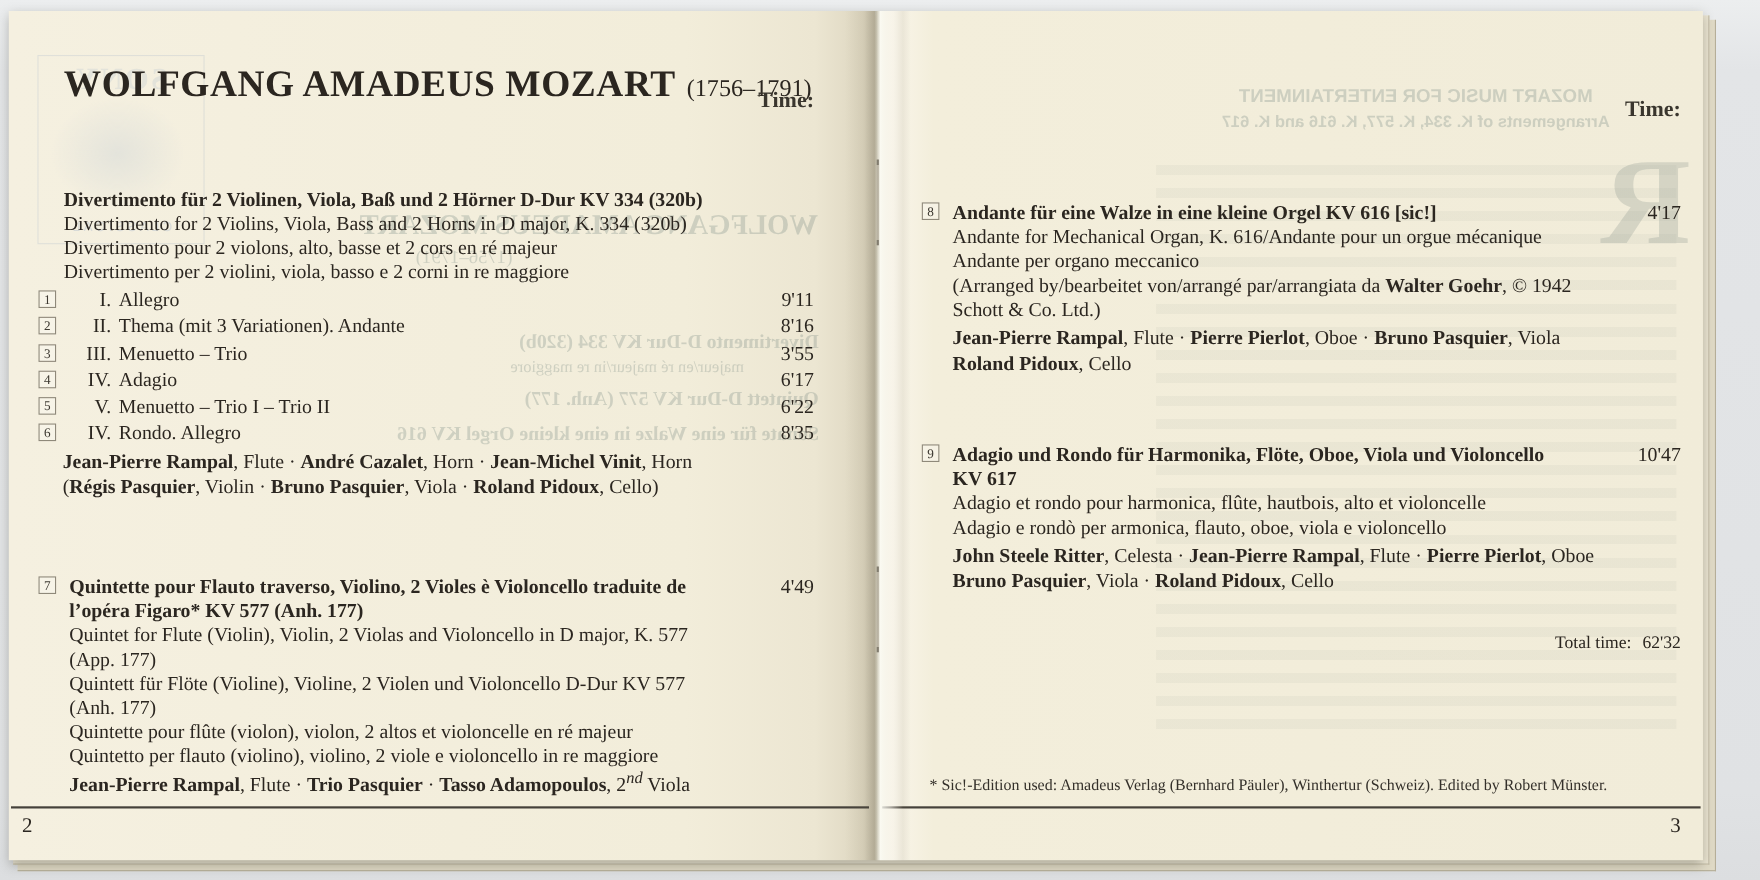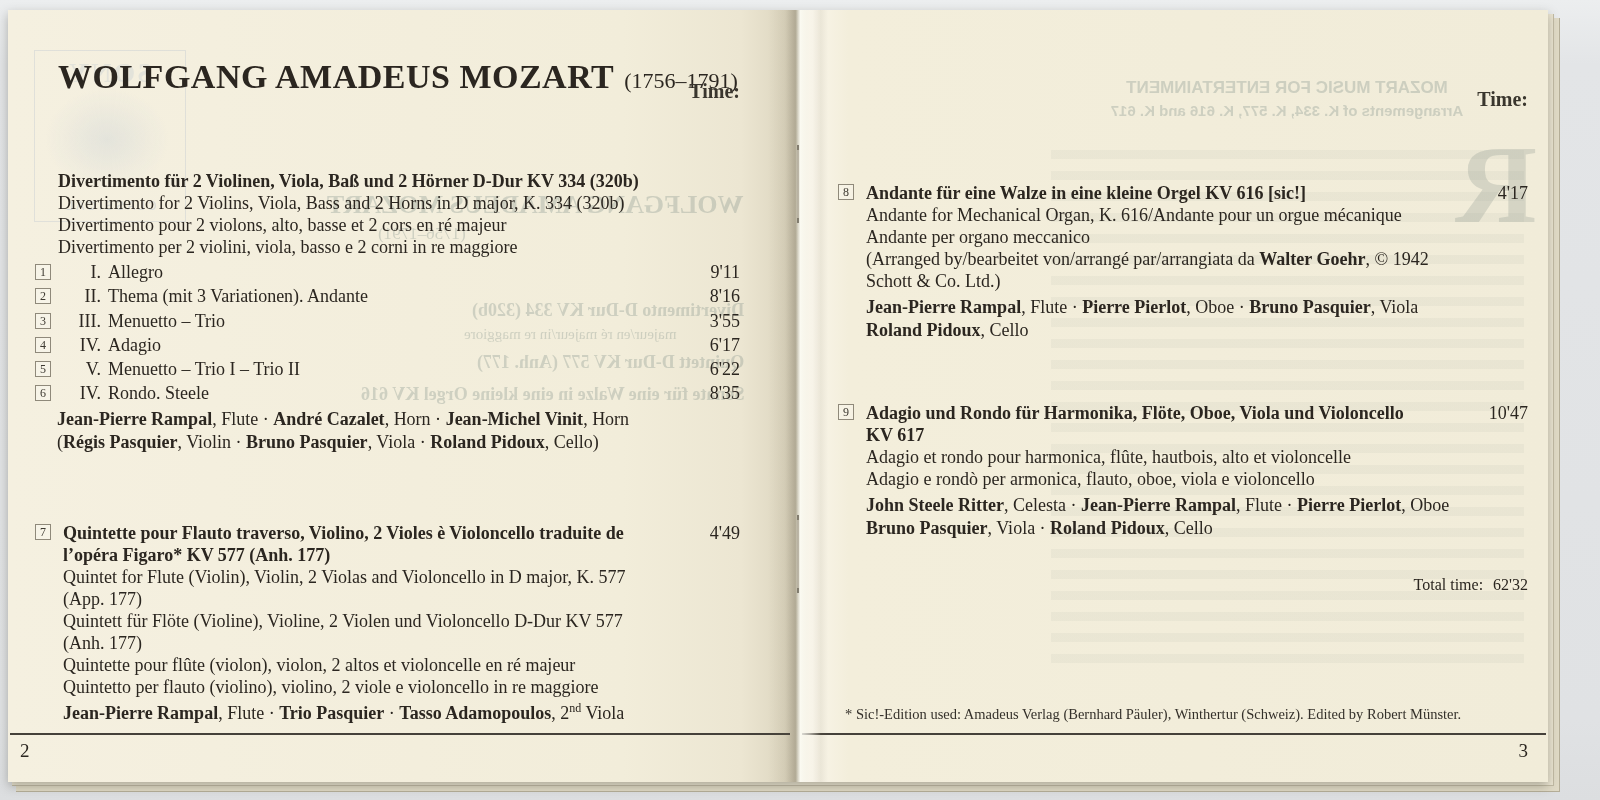--- a/index.html
+++ b/index.html
@@ -45,21 +45,21 @@
   .trow { display:flex; align-items:flex-start; font-size:18px; line-height:20px; }
   .roman { display:inline-block; width:42px; text-align:right; margin-left:8px; }
   .tname { margin-left:7px; }
   .ttime { margin-left:auto; }
   .block { font-size:18px; line-height:22px; }
   .hrow { display:flex; }
   .hrow .ttime { margin-left:auto; font-weight:normal; }
   .withbox { display:flex; align-items:flex-start; }
   .withbox > .content { flex:1 1 auto; margin-left:12px; }
   .perf { line-height:23px; }
-  sup { font-size:12px; vertical-align:super; line-height:0; }
+  sup { font-size:15px; vertical-align:super; line-height:0;font-style:italic; }
   .rule { position:absolute; height:2px; background:#45413a; }
   .pagenum { font-size:19px; }
   .totalrow { display:flex; gap:10px; font-size:16px; }
   .footnote { font-size:14.5px; color:#34302a; }
 
   
   .ghost { position:absolute; white-space:nowrap; transform:scaleX(-1); color:rgba(122,138,132,0.30); pointer-events:none; }
   .ghost.sans { font-family:"Liberation Sans", sans-serif; color:rgba(130,146,140,0.33); }
   .ghostlogo { position:absolute; left:26px; top:40px; width:152px; height:172px;
     border:1px solid rgba(150,170,195,0.22);
@@ -134,21 +134,21 @@
         </div>
         <div class="trow">
           <span class="numbox">5</span>
             <span class="roman">V.</span>
             <span class="tname">Menuetto – Trio I – Trio II</span>
             <span class="ttime">6'22</span>
         </div>
         <div class="trow">
           <span class="numbox">6</span>
             <span class="roman">IV.</span>
-            <span class="tname">Rondo. Steele</span>
+            <span class="tname">Rondo. Allegro</span>
             <span class="ttime">8'35</span>
         </div>
       </div>
 
       <div class="abs block perf" style="left:49px; top:398px;">
         <div><span class="b">Jean-Pierre Rampal</span><span>, Flute · </span><span class="b">André Cazalet</span><span>, Horn · </span><span class="b">Jean-Michel Vinit</span><span>, Horn</span></div>
         <div><span>(</span><span class="b">Régis Pasquier</span><span>, Violin · </span><span class="b">Bruno Pasquier</span><span>, Viola · </span><span class="b">Roland Pidoux</span><span>, Cello)</span></div>
       </div>
 
       <div class="abs withbox" style="left:27px; top:512px; right:56px;">

